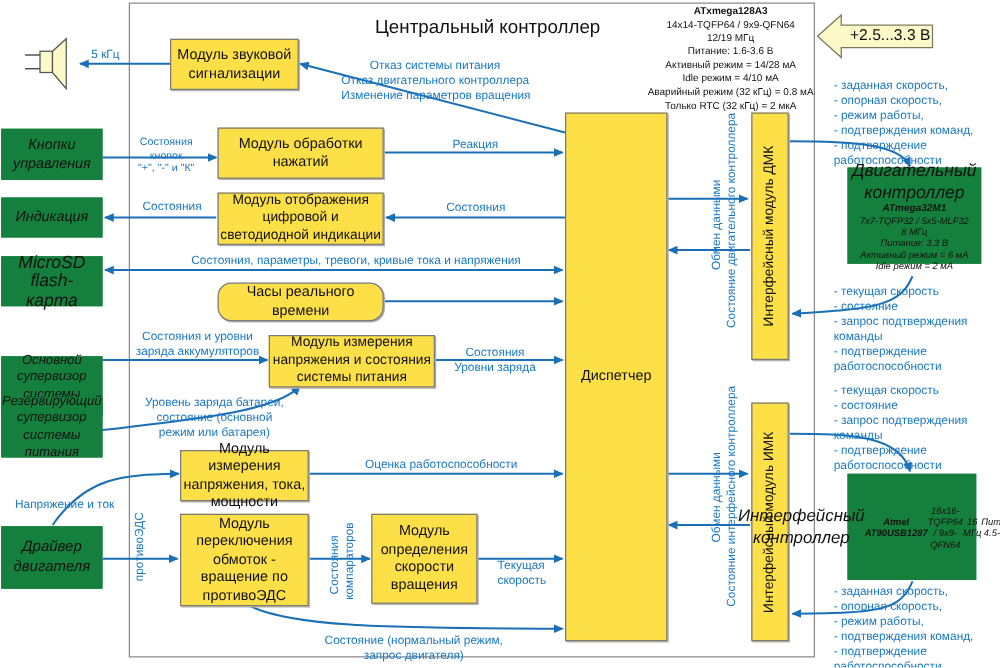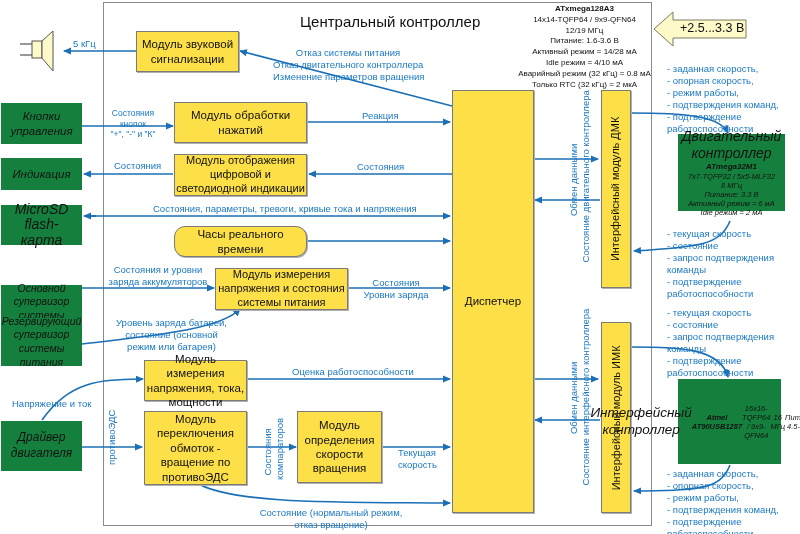--- a/index.html
+++ b/index.html
@@ -165,21 +165,21 @@
 <div class="lbl vtext c" style="left:246px; top:440px; width:56px;">
   <div>Состояния</div>
   <div>компараторов</div>
 </div>
 <div class="lbl" style="left:398px; top:426px;margin-top:21px;">
   <div>Текущая</div>
   <div>скорость</div>
 </div>
 <div class="lbl c" style="left:256px; top:507px; width:150px;">
   <div>Состояние (нормальный режим,</div>
-  <div>отказ вращение)</div>
+  <div>запрос двигателя)</div>
 </div>
 <div class="lbl vtext c" style="left:497px; top:168px; width:165px;">
   <div>Обмен данными</div>
   <div>Состояние двигательного контроллера</div>
 </div>
 <div class="lbl vtext c" style="left:492px; top:386px; width:175px;">
   <div>Обмен данными</div>
   <div>Состояние интерфейсного контроллера</div>
 </div>
 

